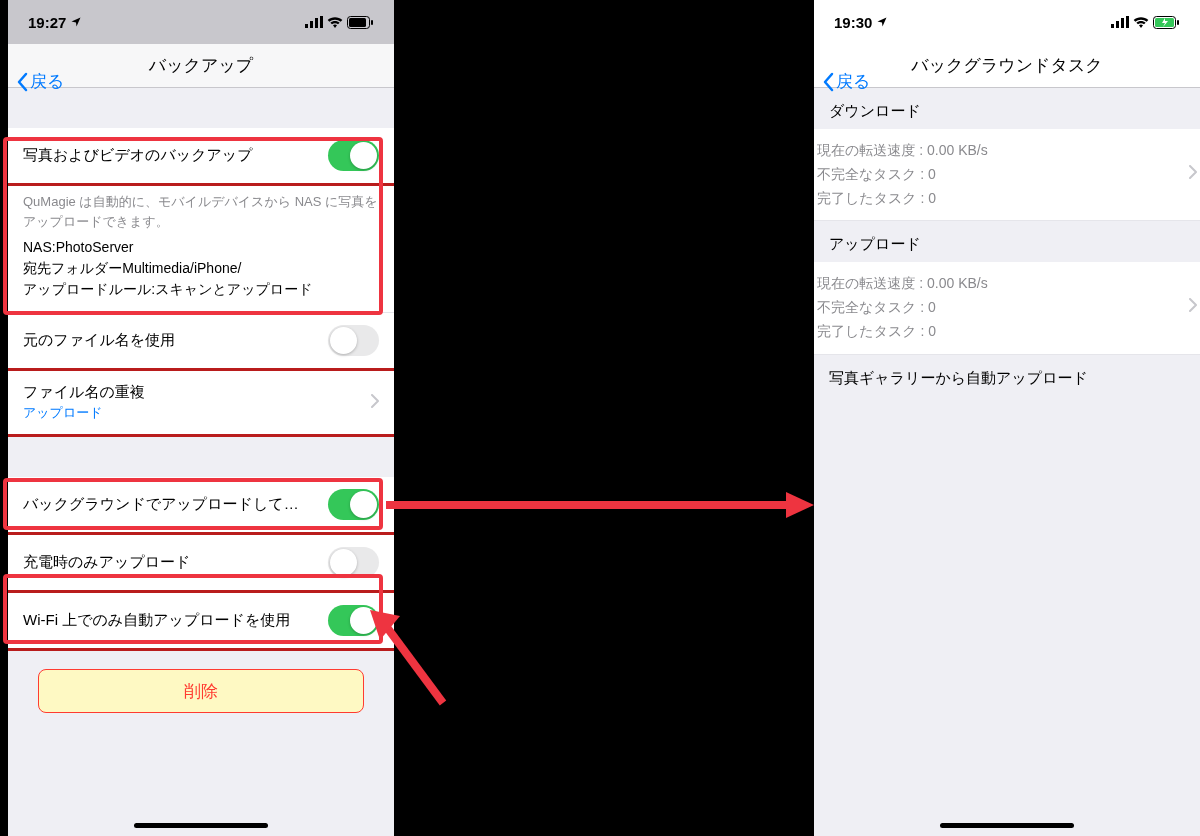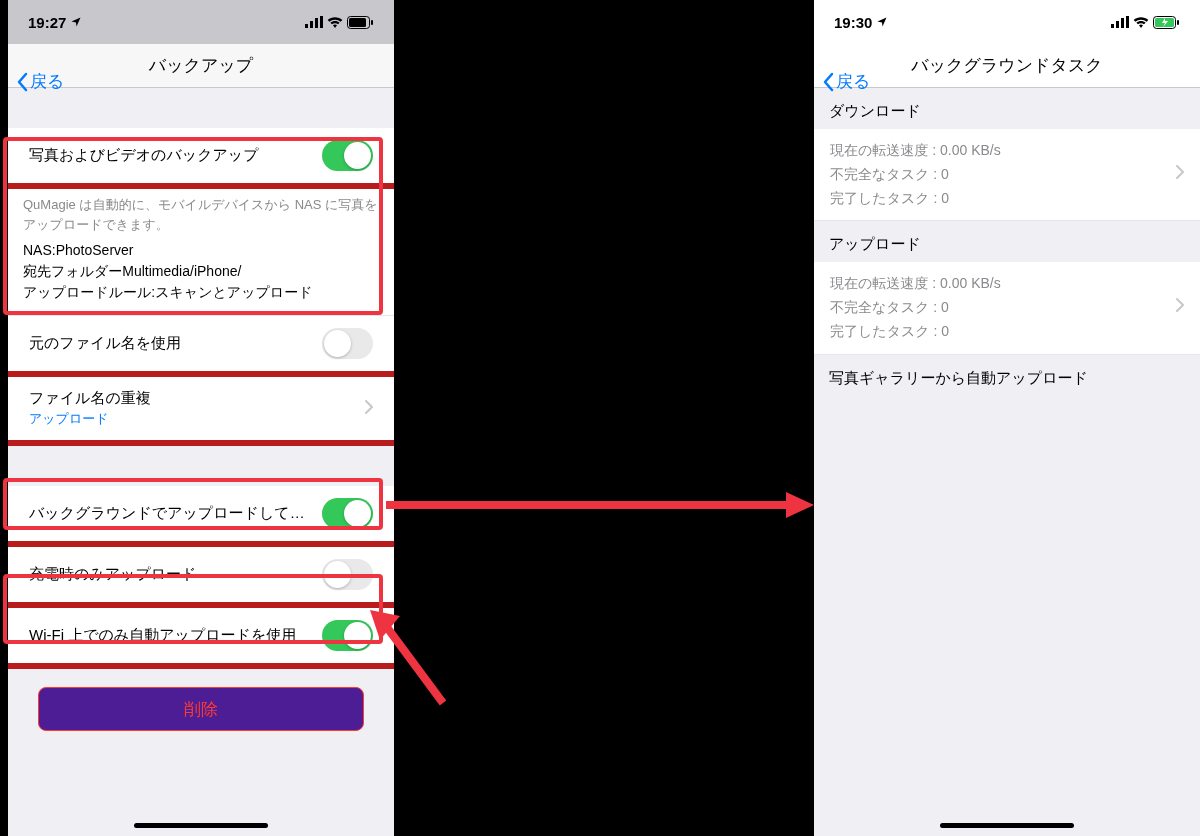--- a/index.html
+++ b/index.html
@@ -15,43 +15,43 @@
   .statusbar .time { display: flex; align-items: center; gap: 4px; }
   .statusbar .icons { display: flex; align-items: center; gap: 4px; }
   .sig, .wifi, .batt { display: inline-block; }
   .batt svg, .wifi svg, .sig svg, .loc svg { display: block; }
 
   
   .navbar { position: relative; height: 44px; display: flex; align-items: center; justify-content: center; border-bottom: 1px solid #c8c7cc; background: #f7f7f8; }
   .navbar .back { position: absolute; left: 8px; display: flex; align-items: center; color: #007aff; font-size: 17px; gap: 2px; margin-top: 32px; }
   .navbar .title { font-size: 17px; font-weight: 400; }
   .chev-left { width: 12px; height: 20px; }
-  .cell { background: #fff; padding: 12px 21px; display: flex; align-items: center; justify-content: space-between; border-bottom: 6px solid #b91c1c; font-size: 15px; }
+  .cell { background: #fff; padding: 12px 15px; display: flex; align-items: center; justify-content: space-between; border-bottom: 3px solid #b91c1c; font-size: 15px; }
   .cell:last-child { border-bottom: none; }
   .cell .label { flex: 1; min-width: 0; }
   .cell .sub { color: #007aff; font-size: 13px; margin-top: 2px; }
   .cell .chev { color: #c7c7cc; margin-left: 8px; }
   .desc-block { background: #fff; padding: 6px 15px 12px; font-size: 13px; color: #8a8a8e; line-height: 1.5; border-bottom: 1px solid #e5e5ea; }
   .desc-block .bold { color: #000; font-size: 14px; margin-top: 6px; line-height: 1.5; }
 
   .section-header { padding: 14px 15px 8px; font-size: 15px; color: #000; background: #efeff4; }
-  .status-block { background: #fff; padding: 10px 16px; font-size: 14px; color: #8a8a8e; line-height: 1.7; display: flex; align-items: center; justify-content: space-between; border-bottom: 1px solid #e5e5ea; }
+  .status-block { background: #fff; padding: 10px 3px; font-size: 14px; color: #8a8a8e; line-height: 1.7; display: flex; align-items: center; justify-content: space-between; border-bottom: 1px solid #e5e5ea; }
   .status-block .lines { flex: 1; }
 
   
   .toggle { width: 51px; height: 31px; border-radius: 16px; position: relative; flex: none; }
   .toggle.on  { background: #34c759; }
   .toggle.off { background: #e9e9ea; }
   .toggle .knob { position: absolute; top: 2px; width: 27px; height: 27px; border-radius: 50%; background: #fff; box-shadow: 0 1px 3px rgba(0,0,0,.25); }
   .toggle.on  .knob { right: 2px; }
   .toggle.off .knob { left: 2px; }
 
   
   .delete-wrap { padding: 18px 30px; }
-  .delete-btn { width: 100%; height: 44px; border: 1px solid #ff3b30; color: #ff3b30; background: #4c1d95; border-radius: 8px; font-size: 17px; display: flex; align-items: center; justify-content: center; }
+  .delete-btn { width: 100%; height: 44px; border: 1px solid #ff3b30; color: #ff3b30; background: #fef9c3; border-radius: 8px; font-size: 17px; display: flex; align-items: center; justify-content: center; }
 
   
   .home-ind { position: absolute; bottom: 8px; left: 50%; transform: translateX(-50%); width: 134px; height: 5px; border-radius: 3px; background: #000; }
 
   
   .hl { position: absolute; border: 4px solid #ee3440; border-radius: 4px; pointer-events: none; }
 
   
   .arrow { position: absolute; }
   .arrow svg { display: block; }

